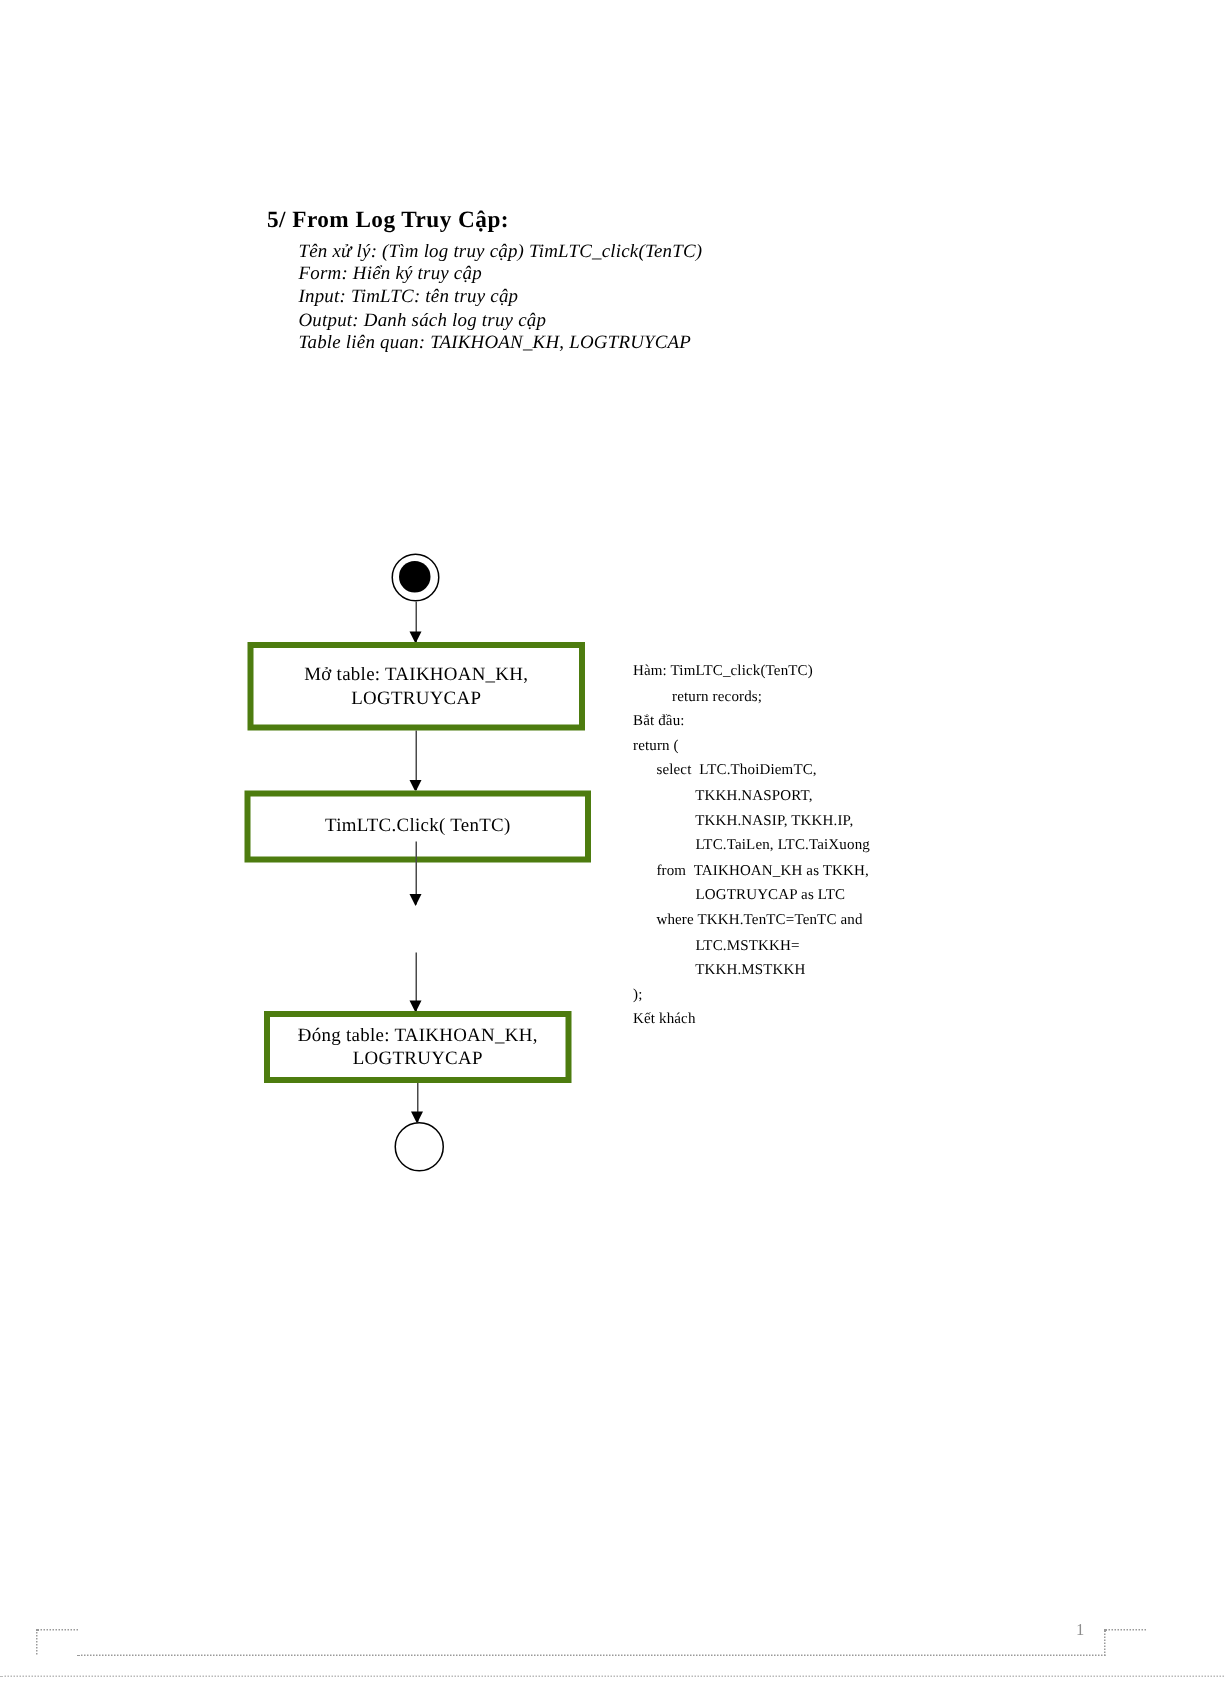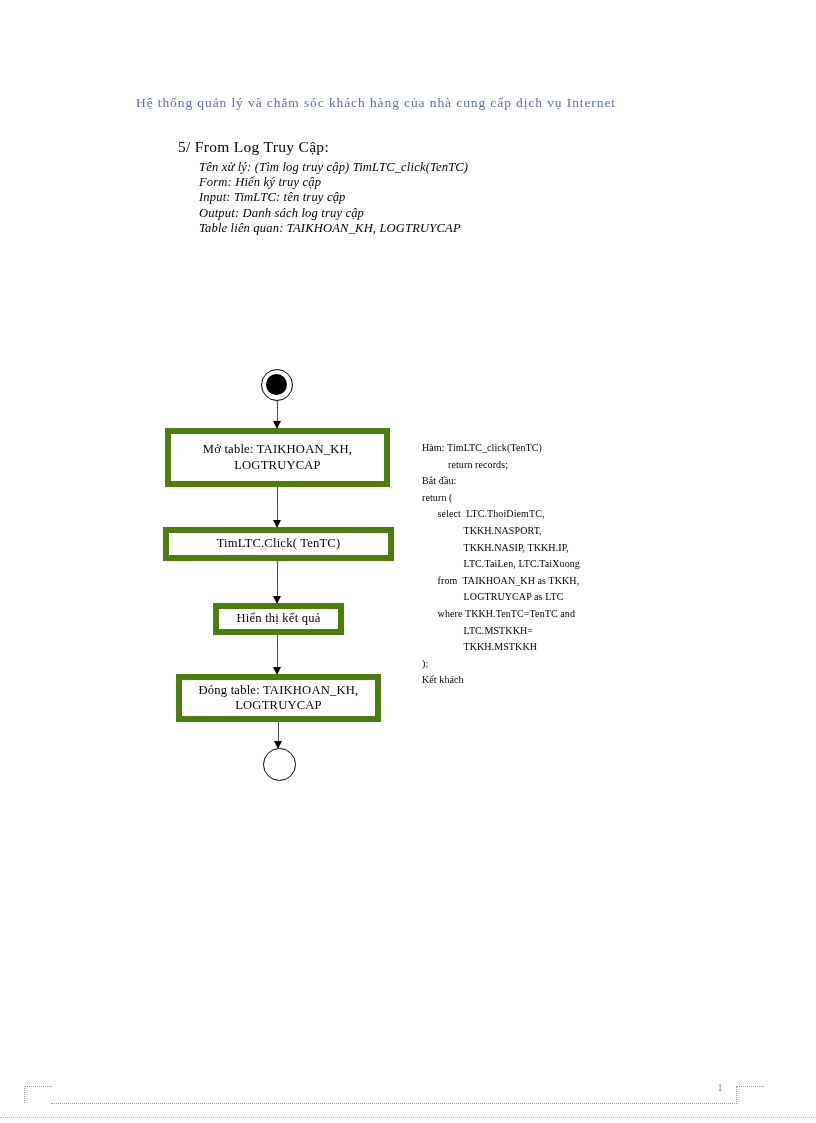--- a/index.html
+++ b/index.html
@@ -35,21 +35,21 @@
     white-space: nowrap;
     font-family: "Liberation Serif", "DejaVu Serif", serif;
   }
 
   
   .section-title {
     position: absolute;
     left: 178px;
     top: 138px;
     font-size: 15.5px;
-    font-weight: normal;
+    font-weight: bold;
     letter-spacing: 0.3px;
     white-space: nowrap;
   }
 
   
   .spec-list {
     position: absolute;
     left: 199px;
     top: 160px;
     width: 430px;
@@ -67,35 +67,35 @@
     position: absolute;
     left: 0;
     top: 0;
     width: 816px;
     height: 1123px;
     pointer-events: none;
   }
   .flow-node {
     position: absolute;
     box-sizing: border-box;
-    border: 6px solid #4d7c0f;
+    border: 4px solid #4d7c0f;
     background: #ffffff;
     display: flex;
     align-items: center;
     justify-content: center;
     text-align: center;
     font-size: 12.6px;
     line-height: 15.5px;
     letter-spacing: 0.2px;
     pointer-events: auto;
   }
   .flow-node span { display: block; }
 
   #node-open   { left: 165px; top: 428px; width: 225px; height: 59px; }
-  #node-call   { left: 163px; top: 527px; width: 231px; height: 34px; }
+  #node-call   { left: 163px; top: 527px; width: 231px; height: 48px; }
   #node-show   { left: 213px; top: 603px; width: 131px; height: 32px; }
   #node-close  { left: 176px; top: 674px; width: 205px; height: 48px; }
 
   
   .start-node {
     position: absolute;
     left: 261px;
     top: 369px;
     width: 32px;
     height: 32px;
@@ -201,21 +201,20 @@
     width: 816px;
     height: 0;
     border-top: 1px dotted #b9b9b9;
   }
 </style>
 </head>
 <body>
 
 <div class="page">
 
-  <div class="doc-header">Hệ thống  quản  lý và chăm  sóc khách  hàng  của nhà cung  cấp dịch vụ Internet</div>
 
   <div class="section-title">5/ From Log Truy  Cập:</div>
 
   <div class="spec-list">
     <div class="spec-line">Tên xử lý:  (Tìm log truy cập) TimLTC_click(TenTC)</div>
     <div class="spec-line">Form:  Hiển ký truy cập</div>
     <div class="spec-line">Input:  TimLTC: tên truy cập</div>
     <div class="spec-line">Output:  Danh sách log truy cập</div>
     <div class="spec-line">Table liên  quan: TAIKHOAN_KH, LOGTRUYCAP</div>
   </div>
@@ -236,25 +235,20 @@
     <div class="connector" id="conn-2"></div>
 
     <div class="flow-node" id="node-call">
       <div>
         <span>TimLTC.Click( TenTC)</span>
       </div>
     </div>
 
     <div class="connector" id="conn-3"></div>
 
-    <div class="flow-node" id="node-show">
-      <div>
-        <span>Hiển thị kết quả</span>
-      </div>
-    </div>
 
     <div class="connector" id="conn-4"></div>
 
     <div class="flow-node" id="node-close">
       <div>
         <span>Đóng table: TAIKHOAN_KH,</span>
         <span>LOGTRUYCAP</span>
       </div>
     </div>
 

